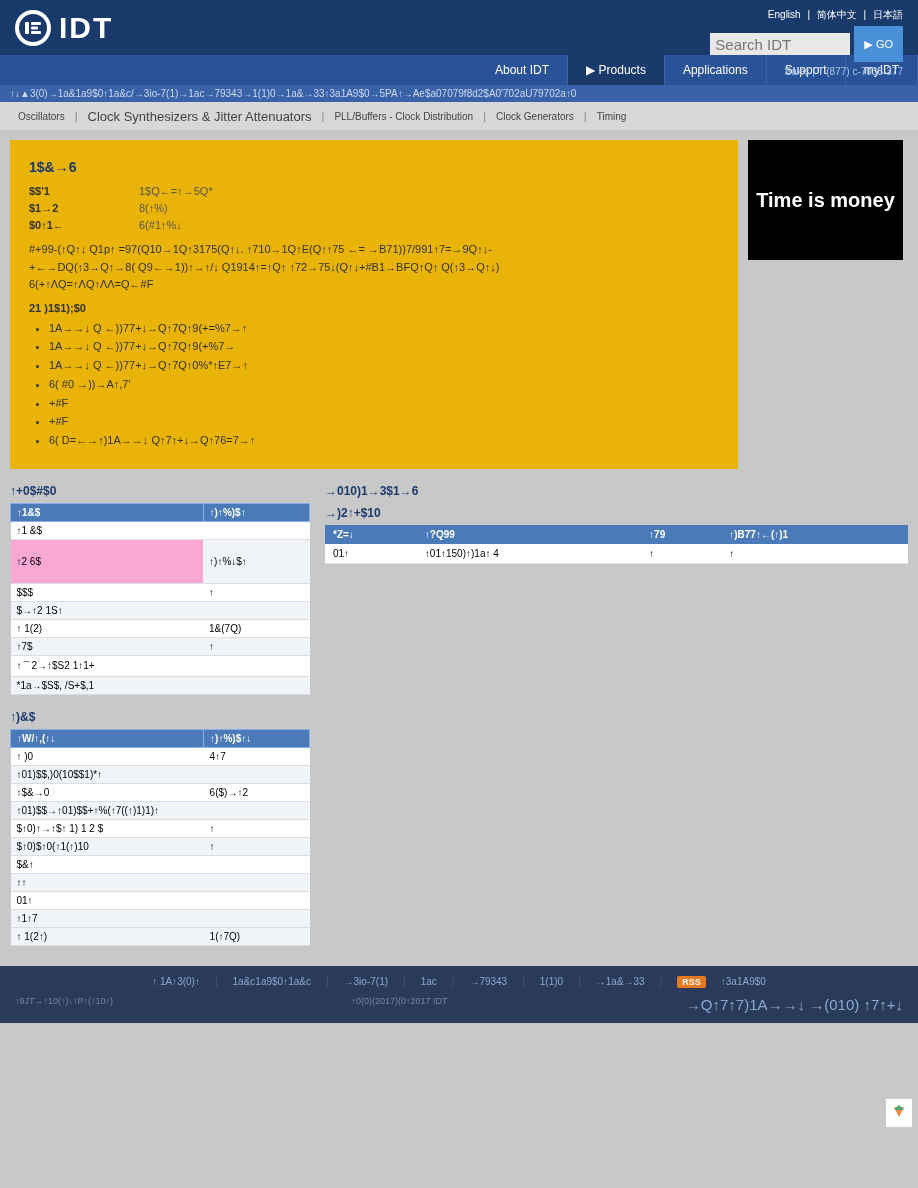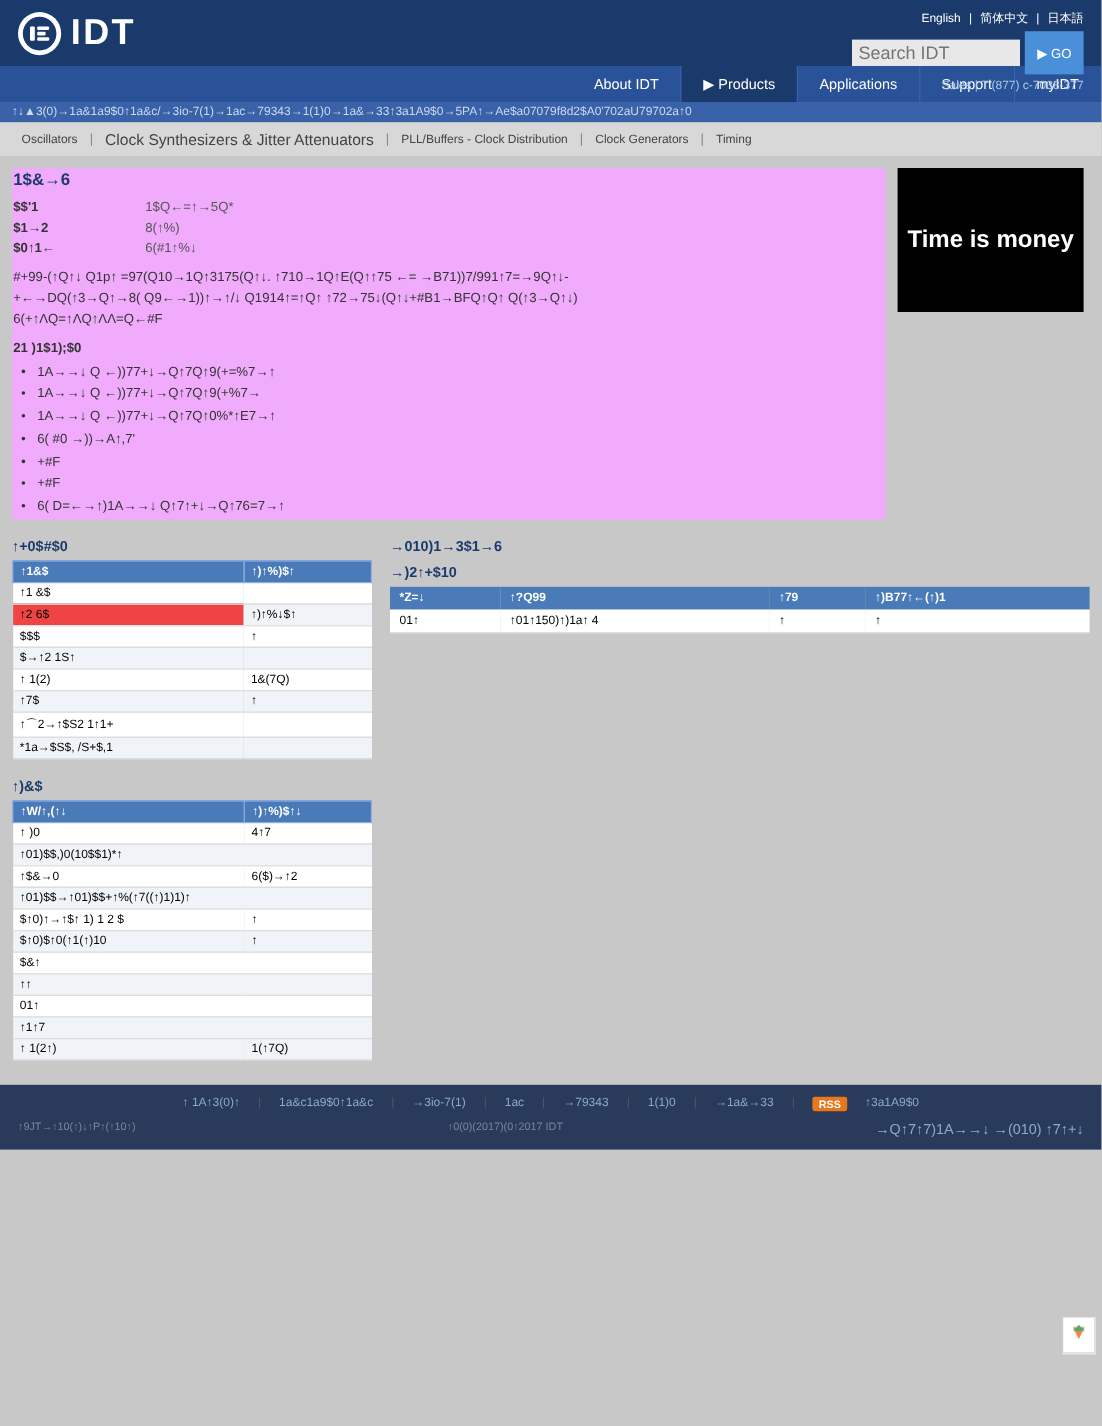--- a/index.html
+++ b/index.html
@@ -82,21 +82,21 @@
   <span style="color:#888;">|</span>
   <span style="font-size:10px;color:#444;padding:2px 8px;cursor:pointer;">PLL/Buffers - Clock Distribution</span>
   <span style="color:#888;">|</span>
   <span style="font-size:10px;color:#444;padding:2px 8px;cursor:pointer;">Clock Generators</span>
   <span style="color:#888;">|</span>
   <span style="font-size:10px;color:#444;padding:2px 8px;cursor:pointer;">Timing</span>
 </div>
 
 <div style="background:#c8c8c8;padding:10px;display:flex;gap:10px;">
 
-  <div style="flex:1;background:#f0abfc;padding:1px;">
+  <div style="flex:1;background:#eab308;padding:19px;">
     <div style="font-size:14px;font-weight:bold;color:#1a3a6b;margin-bottom:10px;">1$&amp;→6</div>
 
     <div style="display:flex;margin-bottom:5px;">
       <div style="width:110px;font-size:11px;color:#333;font-weight:bold;">$$'1</div>
       <div style="font-size:11px;color:#555;">1$Q←=↑→5Q*</div>
     </div>
     <div style="display:flex;margin-bottom:5px;">
       <div style="width:110px;font-size:11px;color:#333;font-weight:bold;">$1→2</div>
       <div style="font-size:11px;color:#555;">8(↑%)</div>
     </div>
@@ -139,21 +139,21 @@
             <th style="background:#4a7ab8;color:white;padding:3px 6px;text-align:left;border:1px solid #8aafe8;">↑1&amp;$</th>
             <th style="background:#4a7ab8;color:white;padding:3px 6px;text-align:left;border:1px solid #8aafe8;">↑)↑%)$↑</th>
           </tr>
         </thead>
         <tbody>
           <tr>
             <td style="padding:3px 6px;border-bottom:1px solid #ddd;background:white;">↑1 &amp;$</td>
             <td style="padding:3px 6px;border-bottom:1px solid #ddd;background:white;"></td>
           </tr>
           <tr>
-            <td style="padding:3px 6px;border-bottom:1px solid #ddd;background:#ef4444;">↑2 6$</td>
+            <td style="padding:16px 6px;border-bottom:1px solid #ddd;background:#f9a8d4;">↑2 6$</td>
             <td style="padding:3px 6px;border-bottom:1px solid #ddd;background:#f0f4f8;">↑)↑%↓$↑</td>
           </tr>
           <tr>
             <td style="padding:3px 6px;border-bottom:1px solid #ddd;background:white;">$$$</td>
             <td style="padding:3px 6px;border-bottom:1px solid #ddd;background:white;">↑</td>
           </tr>
           <tr>
             <td style="padding:3px 6px;border-bottom:1px solid #ddd;background:#f0f4f8;">$→↑2 1S↑</td>
             <td style="padding:3px 6px;border-bottom:1px solid #ddd;background:#f0f4f8;"></td>
           </tr>
@@ -270,21 +270,21 @@
     <span style="color:#88aacc;cursor:pointer;">→1a&amp;→33</span>
     <span style="color:#556;">|</span>
     <span style="background:#e87820;color:white;padding:1px 5px;font-size:9px;font-weight:bold;border-radius:2px;">RSS</span>
     <span style="color:#88aacc;cursor:pointer;">↑3a1A9$0</span>
   </div>
   <div style="display:flex;justify-content:space-between;align-items:flex-start;">
     <div>
       <div style="color:#778899;font-size:9px;">↑9JT→↑10(↑)↓↑P↑(↑10↑)</div>
     </div>
     <div style="color:#778899;font-size:9px;">↑0(0)(2017)(0↑2017 IDT</div>
-    <div style="color:#88aacc;font-size:12px;cursor:pointer;">→Q↑7↑7)1A→→↓ →(010) ↑7↑+↓</div>
+    <div style="color:#88aacc;font-size:15px;cursor:pointer;">→Q↑7↑7)1A→→↓ →(010) ↑7↑+↓</div>
   </div>
 </div>
 
 <div style="position:fixed;right:5px;bottom:60px;background:white;border:1px solid #ccc;padding:3px;">
   <svg width="20" height="20" viewBox="0 0 20 20">
     <polygon points="5,5 15,5 10,15" fill="#e84"></polygon>
     <polygon points="5,8 15,8 10,3" fill="#4a7"></polygon>
   </svg>
 </div>
 

